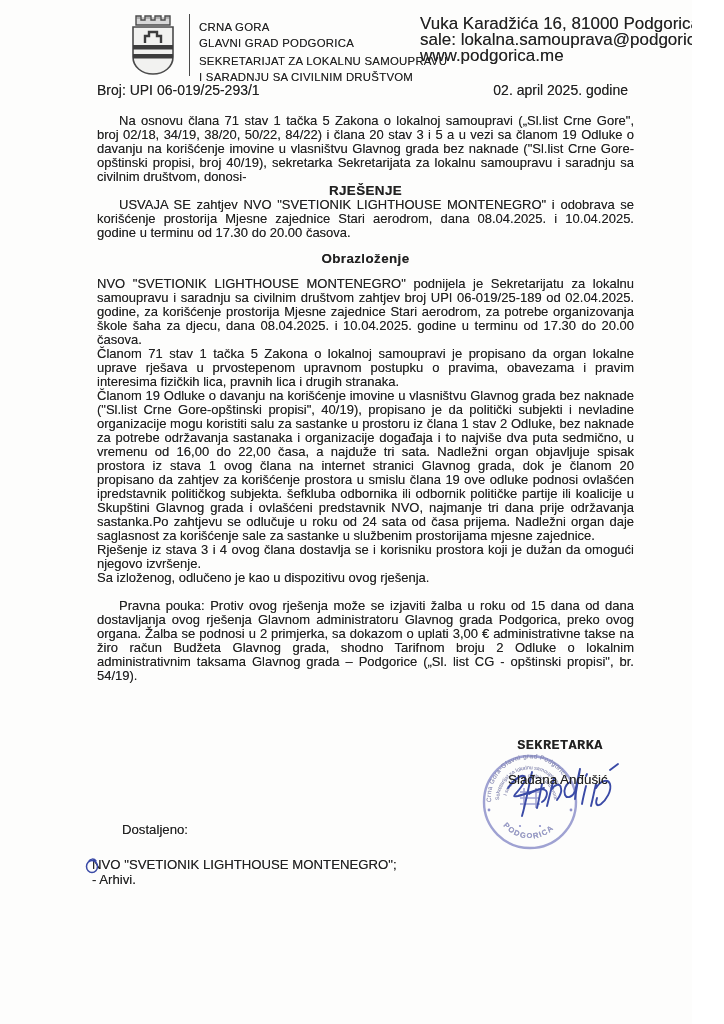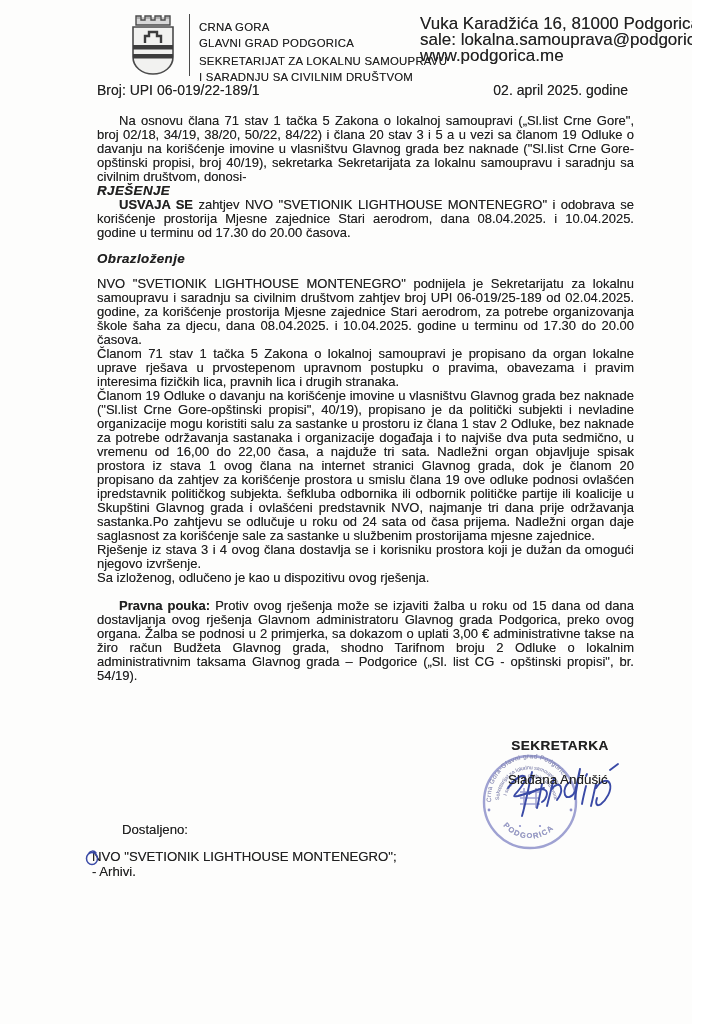--- a/index.html
+++ b/index.html
@@ -15,32 +15,32 @@
   .arms{width:56px;height:68px;}
   .logo-divider{width:0;border-left:1.6px solid #4a4a4a;height:62px;margin:2px 9px 0 8px;}
   .org-lines{font-size:11.4px;line-height:16px;padding-top:7px;letter-spacing:.25px;white-space:nowrap;}
   .org-lines .l3{margin-top:2px;}
   .contact-block{position:absolute;left:420px;top:16px;font-size:17px;line-height:16px;white-space:nowrap;}
   .ref-row{position:absolute;left:97px;right:64px;top:82px;display:flex;justify-content:space-between;font-size:14px;}
   
   .flow{position:absolute;left:97px;top:114px;width:537px;font-size:13px;line-height:14px;text-align:justify;}
   .flow p{margin:0;}
   .indent{text-indent:22px;}
-  .h-center{text-align:left;font-weight:bold;letter-spacing:.4px;margin:11px 0 12px 0;font-size:13.4px;font-style:italic;}
+  .h-center{text-align:center;font-weight:bold;letter-spacing:.4px;margin:11px 0 12px 0;font-size:13.4px;}
   .h-center.obr{margin:12px 0 11px 0;}
-  .lead{font-weight:bold;}
+  .lead{font-weight:normal;}
   .legal{margin-top:14px !important;}
   
-  .sek-title{position:absolute;left:500px;top:738px;width:120px;text-align:center;font-weight:bold;font-size:13.6px;letter-spacing:.4px;}
+  .sek-title{position:absolute;left:500px;top:738px;width:120px;text-align:center;font-weight:bold;font-size:13.6px;letter-spacing:.4px;font-family:Liberation Mono, monospace;}
   .sig-name{position:absolute;left:508px;top:772px;font-size:13.4px;white-space:nowrap;z-index:3;}
   .stamp{position:absolute;left:478px;top:750px;width:104px;height:104px;z-index:1;opacity:.9;}
   .signature{position:absolute;left:498px;top:758px;width:132px;height:64px;z-index:2;}
   
   .dist{position:absolute;left:92px;top:822px;font-size:13.2px;line-height:15.6px;}
-  .dist-head{margin-left:30px;margin-bottom:11px;}
+  .dist-head{margin-left:30px;margin-bottom:19px;}
   .dist-item{position:relative;white-space:nowrap;}
   .pen-mark{position:absolute;left:-7px;top:0px;width:15px;height:17px;}
 </style>
 </head>
 <body>
 
 <div class="page">
 
   <div class="logo-block">
     <svg class="arms" viewBox="0 0 56 68">
@@ -60,21 +60,21 @@
     </div>
   </div>
 
   <div class="contact-block">
     <div>Vuka Karadžića 16, 81000 Podgorica, Crna Gora</div>
     <div>sale: lokalna.samouprava@podgorica.me</div>
     <div>www.podgorica.me</div>
   </div>
 
   <div class="ref-row">
-    <span>Broj: UPI 06-019/22-189/1</span>
+    <span>Broj: UPI 06-019/25-293/1</span>
     <span>02. april 2025. godine</span>
   </div>
 
   <div class="flow">
     <p class="indent">Na osnovu člana 71 stav 1 tačka 5 Zakona o lokalnoj samoupravi („Sl.list Crne Gore", broj 02/18, 34/19, 38/20, 50/22, 84/22) i člana  20 stav 3 i 5 a u vezi sa članom 19  Odluke o davanju na korišćenje imovine u vlasništvu Glavnog grada bez naknade ("Sl.list Crne Gore-opštinski propisi, broj 40/19), sekretarka Sekretarijata za lokalnu samoupravu i saradnju sa civilnim društvom, donosi-</p>
 
     <p class="h-center">RJEŠENJE</p>
 
     <p class="indent"><span class="lead">USVAJA SE</span><span> zahtjev NVO "SVETIONIK LIGHTHOUSE MONTENEGRO"  i odobrava se korišćenje prostorija Mjesne zajednice Stari aerodrom, dana 08.04.2025.  i 10.04.2025. godine u terminu od 17.30 do 20.00 časova.</span></p>
 

